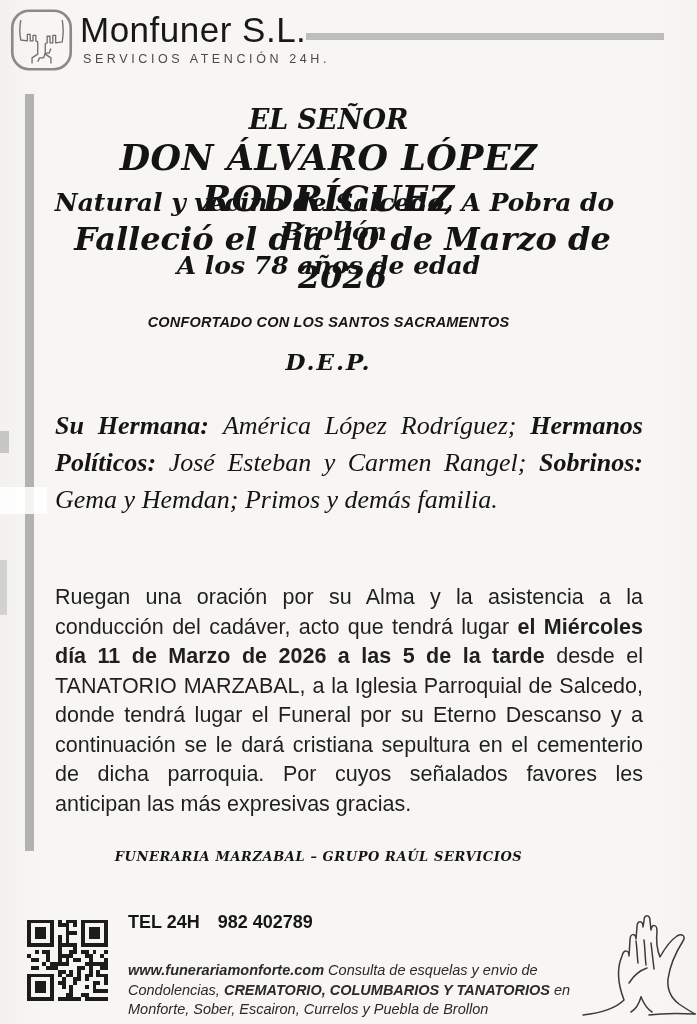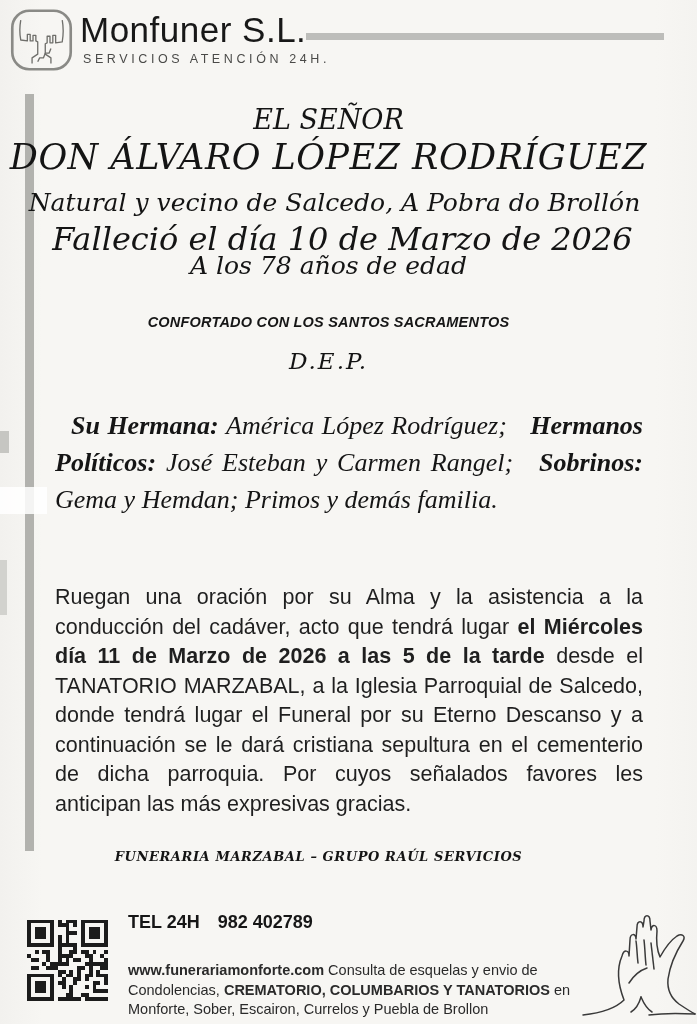--- a/index.html
+++ b/index.html
@@ -17,45 +17,45 @@
   .edge-sliver-a{position:absolute;left:0;top:431px;width:9px;height:22px;background:#c6c6c2;}
   .edge-sliver-b{position:absolute;left:0;top:560px;width:7px;height:55px;background:#d2d2ce;}
   .header-rule{position:absolute;left:306px;top:33px;width:358px;height:7px;background:#bdbdba;}
   
   .logo{position:absolute;left:8px;top:7px;width:67px;height:66px;}
   .brand{position:absolute;left:80px;top:10px;font-family:Liberation Sans, sans-serif;
     font-size:35px;letter-spacing:.5px;color:#181818;}
   .tagline{position:absolute;left:83px;top:52px;font-size:12.5px;letter-spacing:3.6px;color:#4a4a48;}
   
   .center-col{position:absolute;left:0;right:40px;text-align:center;}
-  .script{font-family:"DejaVu Serif",serif;font-style:italic;font-weight:normal;color:#141414;}
+  .script{font-family:"DejaVu Serif",serif;font-style:italic;font-weight:bold;color:#141414;}
   .honorific{top:104px;font-size:27px;}
   .deceased-name{top:137px;font-size:35px;letter-spacing:.5px;}
   .origin-line{top:188px;font-size:25px;margin-left:12px;}
   .death-line{top:220px;font-size:32px;padding-left:28px;}
   .age-line{top:251px;font-size:25px;}
   .sacraments{top:314px;font-size:14.5px;font-weight:bold;letter-spacing:.2px;color:#161616;font-style:italic;}
   .rip{top:348px;font-size:23px;letter-spacing:2px;}
   
   .family-par{position:absolute;left:55px;width:588px;top:407px;
     font-family:"Liberation Serif",serif;font-style:italic;font-size:26px;
     line-height:37px;text-align:justify;text-align-last:left;color:#151515;}
-  .family-par .b{font-weight:bold;margin-left:16px;}
+  .family-par .b{font-weight:bold;}
   .announce-par{position:absolute;left:55px;width:588px;top:583px;
     font-size:21.5px;line-height:29.5px;text-align:justify;text-align-last:left;color:#1f1f1f;}
   .announce-par .b{font-weight:bold;}
   .funeral-home{position:absolute;left:0;right:60px;top:849px;text-align:center;
     font-family:"DejaVu Serif",serif;font-style:italic;font-weight:bold;
     font-size:13px;letter-spacing:.6px;color:#141414;}
   
   .qr{position:absolute;left:27px;top:916px;width:81px;height:88px;}
   .tel-line{position:absolute;left:128px;top:912px;font-size:18px;font-weight:bold;color:#161616;}
   .tel-line .num{margin-left:18px;}
   .services{position:absolute;left:128px;top:961px;width:448px;
-    font-size:14.5px;line-height:19.5px;color:#2a2a2a;}
+    font-size:14.5px;line-height:19.5px;color:#2a2a2a;font-style:italic;}
   .services .b{font-weight:bold;}
   .hands{position:absolute;left:581px;top:893px;width:116px;height:128px;}
 </style>
 </head>
 <body>
 
 <div class="page">
 
   <div class="header-rule"></div>
   <div class="scan-strip"></div>

